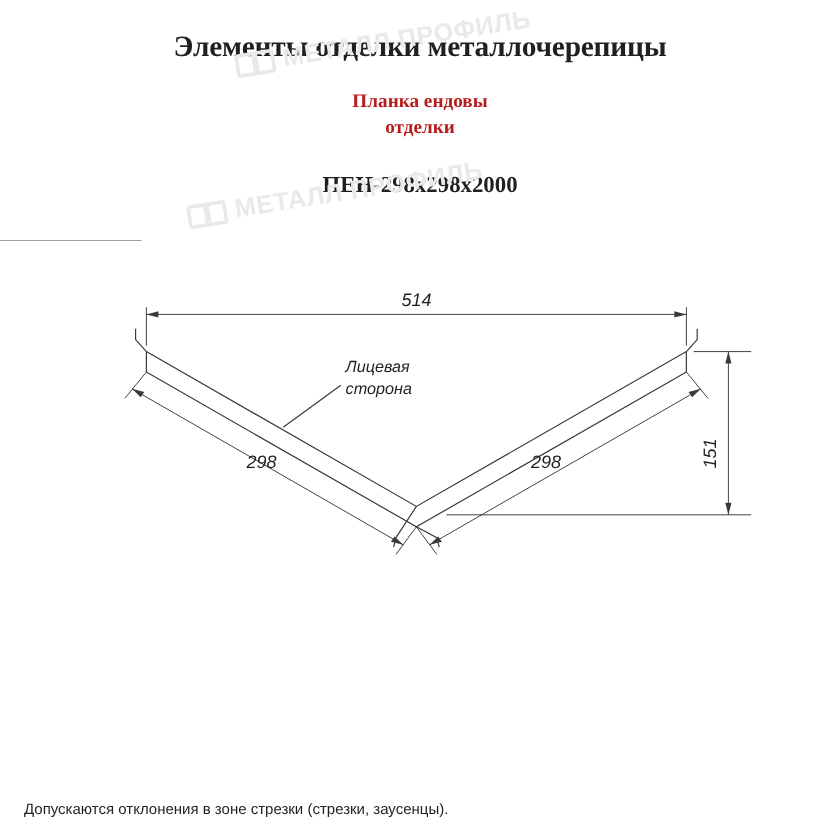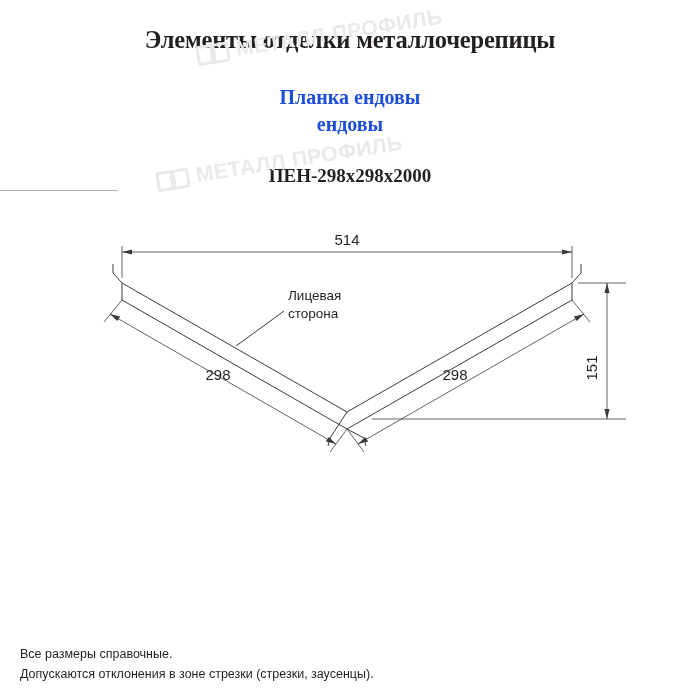--- a/index.html
+++ b/index.html
@@ -33,40 +33,41 @@
   }
   .title-main {
     margin-top: 26px;
     font-size: 24.5px;
     font-weight: bold;
     letter-spacing: -0.2px;
     color: #231f20;
     line-height: 1.15;
   }
   .title-sub {
-    margin-top: 30px;
-    font-size: 20px;
-    font-weight: bold;
-    color: #1d4ed8;
+    margin-top: 20px;
+    font-size: 16px;
+    font-weight: bold;
+    color: #b91c1c;
     line-height: 1.35;
   }
   .title-code {
     margin-top: 27px;
     font-size: 19px;
     font-weight: bold;
     color: #231f20;
   }
 
   
   .drawing {
     position: absolute;
-    top: 190px;
+    top: 200px;
     left: 0;
     width: 556px;
     height: 330px;
+    font-style: italic;
   }
   .drawing svg {
     display: block;
   }
 
   
   .wm {
     position: absolute;
     color: #e9e9e9;
     font-weight: bold;
@@ -120,21 +121,21 @@
 </style>
 </head>
 <body>
 
 <div class="page">
 
   <div class="header">
     <div class="title-main">Элементы отделки металлочерепицы</div>
     <div class="title-sub">
       <div>Планка ендовы</div>
-      <div>ендовы</div>
+      <div>отделки</div>
     </div>
     <div class="title-code">ПЕН-298х298х2000</div>
   </div>
 
   <div class="wm wm1">
     <span class="wmico"></span><span>МЕТАЛЛ ПРОФИЛЬ</span>
   </div>
   <div class="wm wm2">
     <span class="wmico"></span><span>МЕТАЛЛ ПРОФИЛЬ</span>
   </div>
@@ -201,17 +202,16 @@
       <text class="dim-text" x="218" y="190" text-anchor="middle">298</text>
 
       <text class="dim-text" x="455" y="190" text-anchor="middle">298</text>
 
       <text class="face-text" x="288" y="110">Лицевая</text>
       <text class="face-text" x="288" y="128">сторона</text>
     </svg>
   </div>
 
   <div class="footnotes">
-    <div>Все размеры справочные.</div>
     <div>Допускаются отклонения в зоне стрезки (стрезки, заусенцы).</div>
   </div>
 
 </div>
 
 </body></html>

